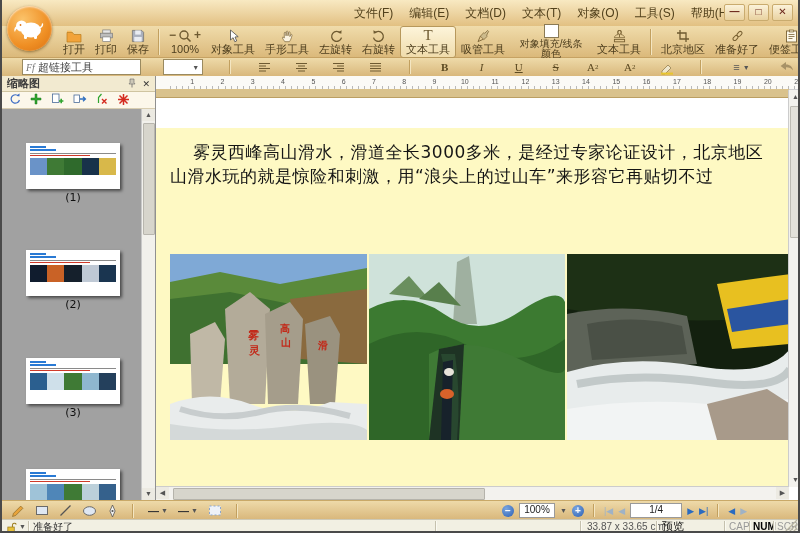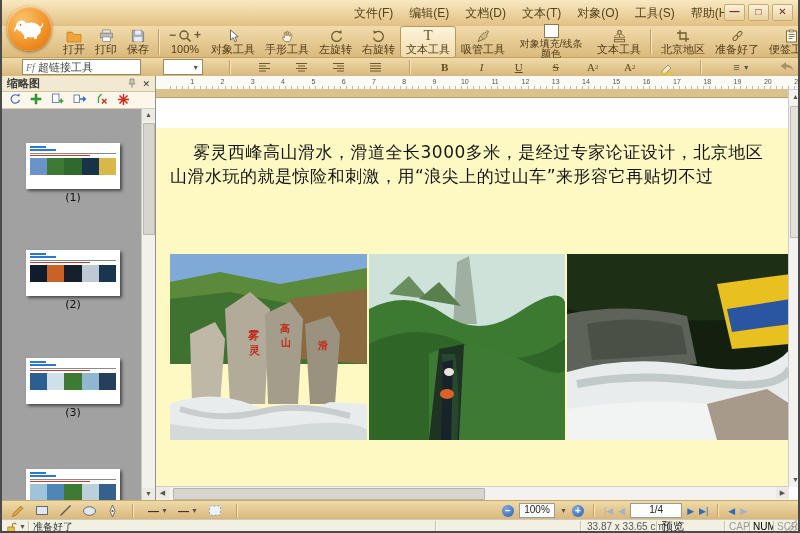--- a/index.html
+++ b/index.html
@@ -96,21 +96,21 @@
   #zoombox{width:34px;}
   #pgbox{width:50px;}
   .navtri{font-size:9px;}
   .nav-on{color:#2b6bc0;}
   .nav-off{color:#9fb2c6;}
   
   #statusbar{position:absolute;top:519px;left:0;right:0;height:14px;background:#f2f0e3;border-top:1px solid #cdc9b6;font-size:10px;color:#333;}
   .st{position:absolute;top:0;height:14px;line-height:13px;}
   .stsep{position:absolute;top:1px;height:12px;width:1px;background:#c5c1ae;border-right:1px solid #fbfaf2;}
   .dim{color:#999;}
-  .numon{font-weight:normal;color:#000;}
+  .numon{font-weight:bold;color:#000;}
   #grip{position:absolute;right:0;top:519px;width:14px;height:14px;}
 </style>
 </head>
 <body>
 
 <div id="window">
 
   <div id="tabbar">
     <div id="menus">
       <span class="menu-item">文件(F)</span>

